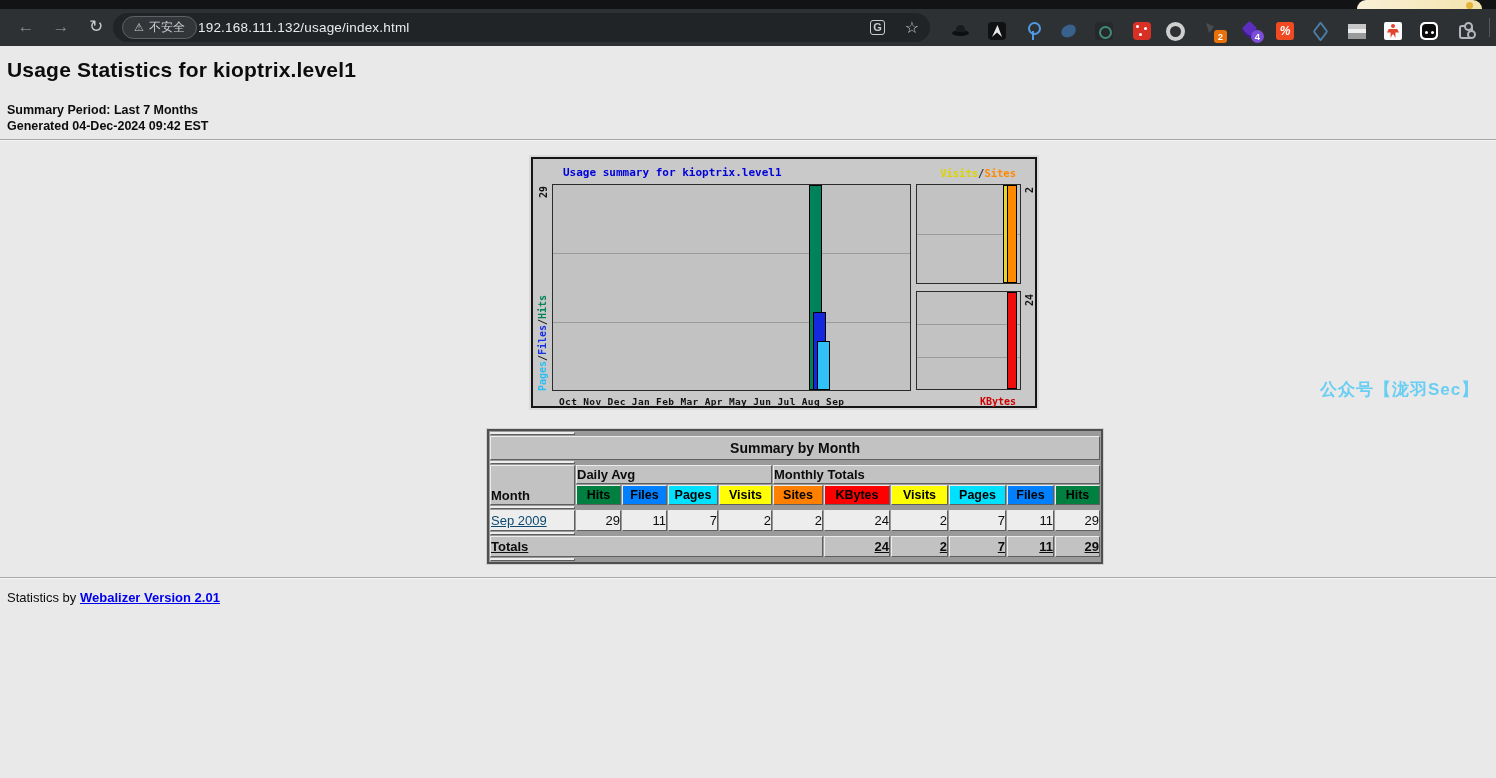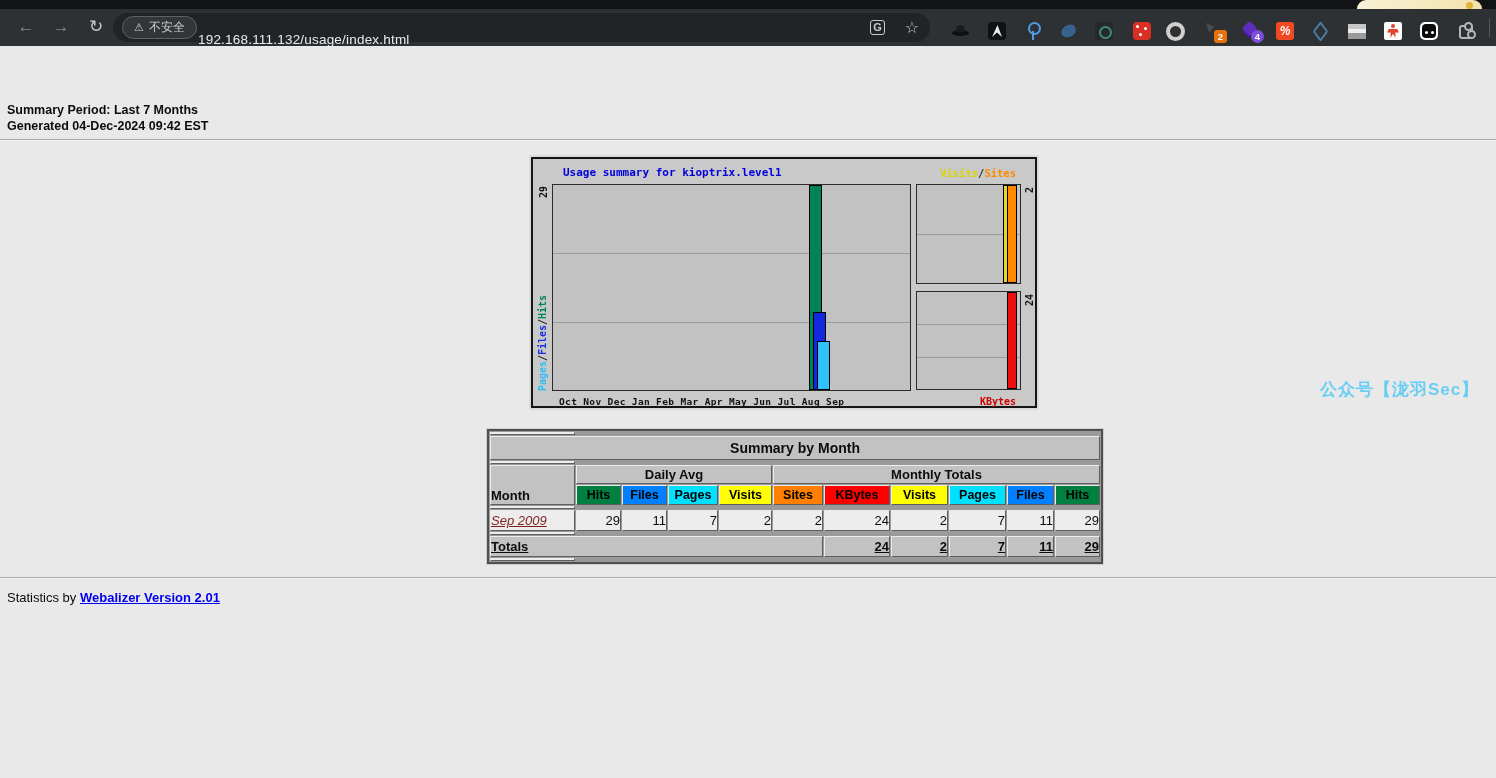--- a/index.html
+++ b/index.html
@@ -15,21 +15,21 @@
   .toolbar { position:absolute; left:0; top:9px; width:1496px; height:37px; background:#2E3134; }
   .navbtn { position:absolute; top:4px; width:28px; height:28px; text-align:center; line-height:28px;
     font-size:17px; color:#84878B; border-radius:50%; }
   .navbtn.lit { color:#C9CBCE; }
   .omnibox { position:absolute; left:113px; top:4px; width:817px; height:29px; border-radius:15px;
     background:#212427; }
   .chip { position:absolute; left:9px; top:3px; height:23px; border-radius:12px;
     border:1px solid #5E6266; background:#323639; color:#CED1D4; font-size:12px;
     display:flex; align-items:center; padding:0 11px; gap:5px; }
   .chip .warn { font-size:11px; color:#C9CBCE; }
-  .urltext { position:absolute; left:85px; top:12px; height:29px; line-height:29px;
+  .urltext { position:absolute; left:85px; top:0; height:29px; line-height:29px;
     color:#E9EBEE; font-size:13.5px; letter-spacing:.2px; }
   .boxicon { position:absolute; top:5px; width:20px; height:20px; color:#C9CBCE;
     text-align:center; line-height:20px; }
   .tr-ico { font-size:11px; border:1.5px solid #C9CBCE; border-radius:3px; width:15px; height:15px;
     line-height:12px; top:7px; font-weight:bold; }
   .star { font-size:16px; }
   .eicon { position:absolute; top:13px; width:18px; height:18px; }
   .sep { position:absolute; left:1489px; top:9px; width:1px; height:19px; background:#55585B; }
   
   .hat::before { content:""; position:absolute; left:0; top:8px; width:17px; height:6px;
@@ -114,27 +114,27 @@
   .kblab { position:absolute; right:19px; top:237px; font-size:10px; font-weight:bold; color:#CF0000; }
 
   
   .sumtable { position:absolute; left:487px; top:383px; width:600px; border-collapse:separate;
     border-spacing:1px; background:#9A9A9A; border:2px solid #4F4F4F; outline:1px solid #CFCFCF;
     table-layout:fixed; font-size:13px; }
   .sumtable td, .sumtable th { border:1px solid; border-color:#ECECEC #5F5F5F #5F5F5F #ECECEC;
     padding:1px 0; background:#EDEDED; overflow:hidden; white-space:nowrap; }
   .gray { background:#C2C2C2 !important; }
   .t-title { text-align:center; font-size:14px; font-weight:bold; height:24px; }
-  .t-group { text-align:center; font-weight:bold; font-size:13px; height:17px; }
+  .t-group { text-align:left; font-weight:bold; font-size:13px; height:17px; }
   .t-month { vertical-align:bottom; font-weight:bold; }
   .clab { text-align:center; font-weight:bold; font-size:12.5px; color:#000; height:20px; }
   .num { text-align:right; height:21px; }
   .tot { background:#C2C2C2 !important; font-weight:bold;text-decoration:underline; }
   .sp td { height:3px; padding:0; background:#EDEDED; }
-  .sumtable a { color:#7f1d1d;font-style:italic; }
+  .sumtable a { color:#0c4a6e; }
 </style>
 </head>
 <body>
 
 <div class="tabstrip">
   <div class="activetab">
     <span class="tabdot"></span>
   </div>
 </div>
 <div class="toolbar">
@@ -170,20 +170,21 @@
   <div class="eicon pct" style="left:1276px">%</div>
   <div class="eicon diam" style="left:1314px"></div>
   <div class="eicon stripes" style="left:1348px"></div>
   <div class="eicon figure" style="left:1384px"></div>
   <div class="eicon robot" style="left:1420px"></div>
   <div class="eicon puzzle" style="left:1459px"></div>
   <div class="sep"></div>
 </div>
 
 <div class="pagearea">
+  <div class="h1">Usage Statistics for kioptrix.level1</div>
   <div class="meta" style="top:57px">Summary Period: Last 7 Months</div>
   <div class="meta" style="top:73px">Generated 04-Dec-2024 09:42 EST</div>
   <div class="hr" style="top:93px"></div>
 
   <div class="chart">
     <div class="c-title">Usage summary for kioptrix.level1</div>
     <div class="c-legend"><span style="color: rgb(220, 212, 0);">Visits</span><span style="color: rgb(51, 51, 51);">/</span><span style="color: rgb(255, 138, 0);">Sites</span></div>
     <div class="vlab" style="left:5px; top:27px">29</div>
     <div class="ylab">
         <span style="color: rgb(44, 190, 242);">Pages</span>

